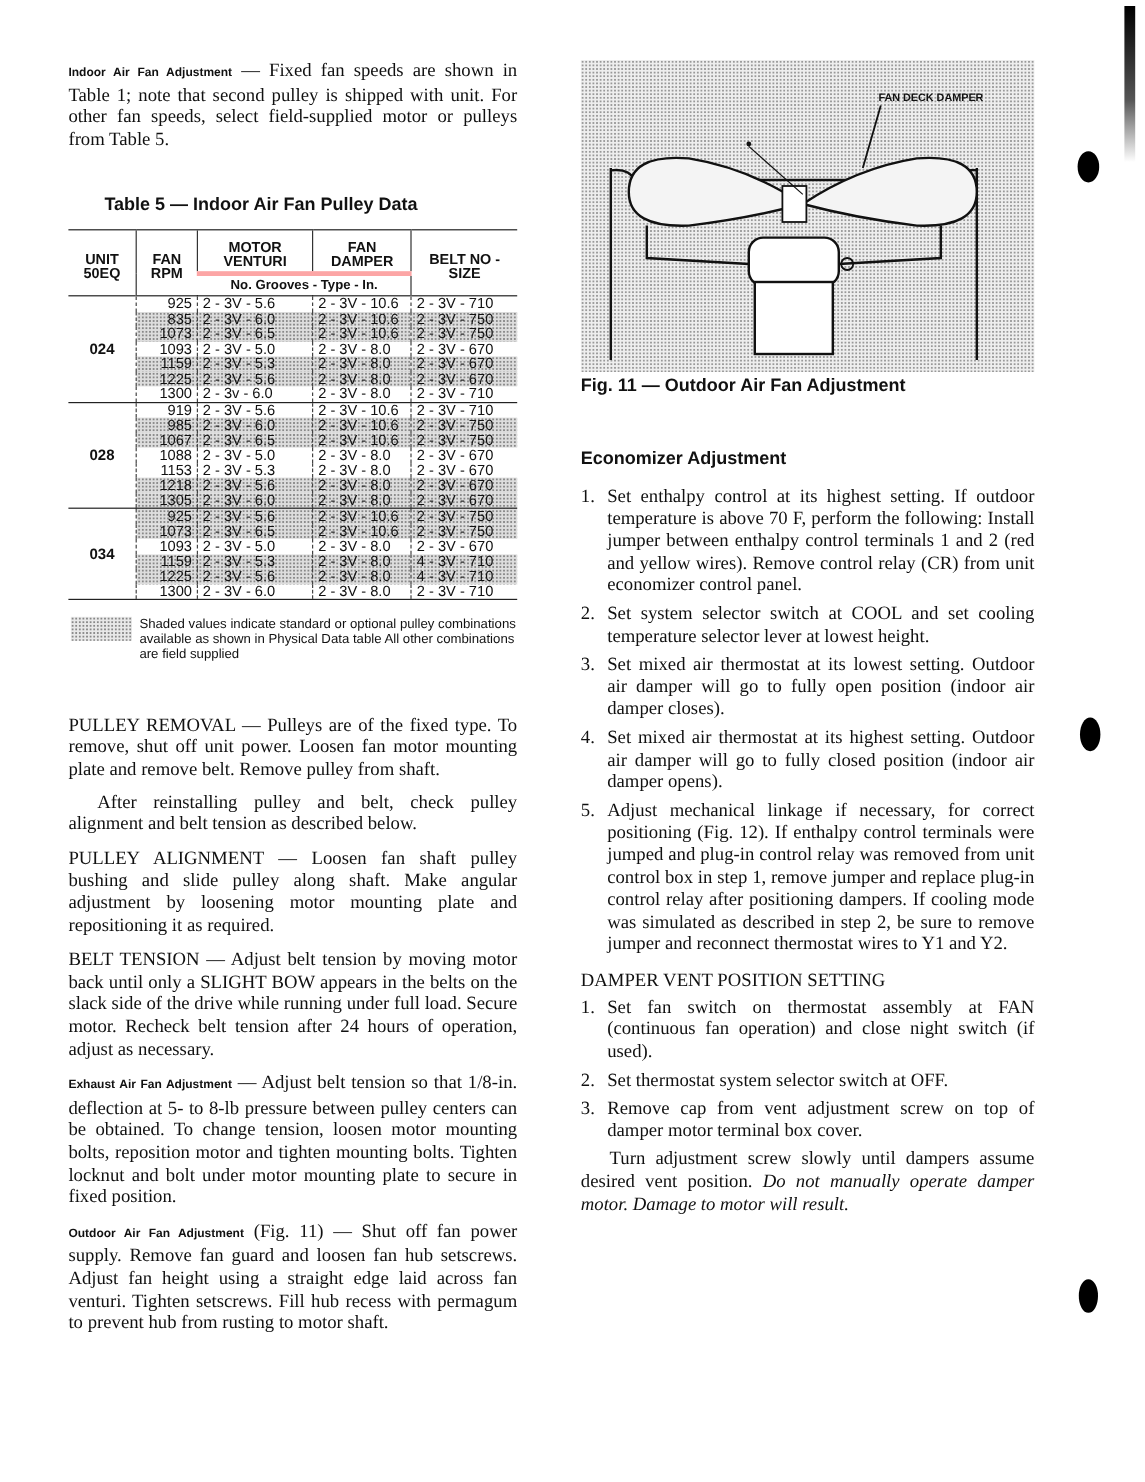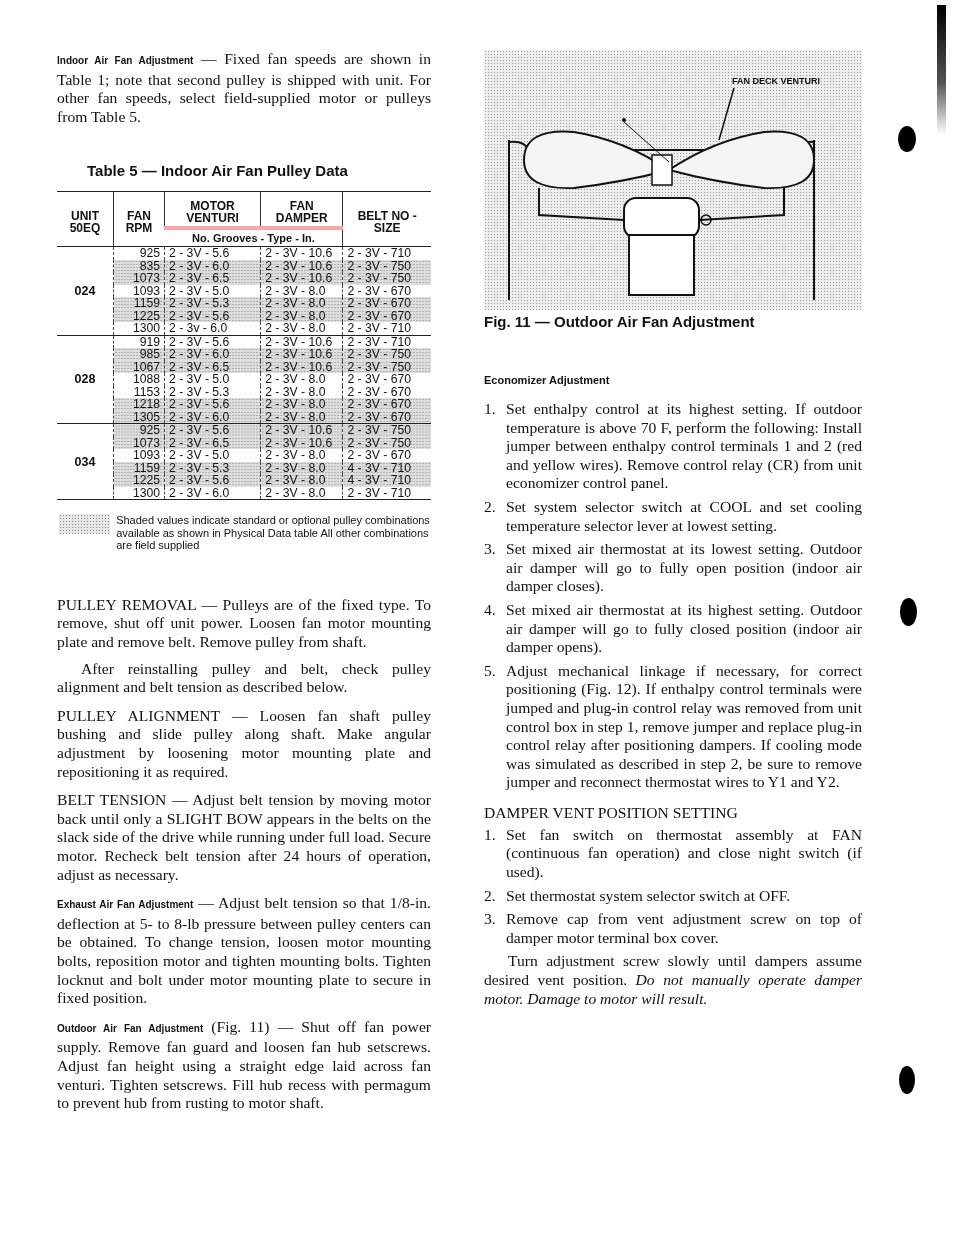--- a/index.html
+++ b/index.html
@@ -22,21 +22,21 @@
   table.pulley td.unit { border-left:none; font-weight:bold; text-align:center; font-size:12.5px; width:48px; }
   table.pulley td.rpm { text-align:right; width:42px; }
   table.pulley tr.shaded td:not(.unit) { background-image:radial-gradient(#888 0.7px, transparent 0.8px); background-size:3px 3px; background-color:#ddd; }
   table.pulley tbody { border-bottom:1px solid #222; }
   .legend { display:flex; margin-top:14px; margin-left:2px; }
   .legend-swatch { width:52px; height:20px; background-image:radial-gradient(#888 0.7px, transparent 0.8px); background-size:3px 3px; background-color:#e8e8e8; margin-right:6px; }
   .legend-text { font-family:"Liberation Sans", sans-serif; font-size:11px; line-height:12.5px; width:320px; }
   .section { margin-top:10px; }
   .figure { width:378px; height:260px; background-image:radial-gradient(#999 0.6px, transparent 0.8px); background-size:3px 3px; background-color:#eee; position:relative; }
   .fig-caption { font-family:"Liberation Sans", sans-serif; font-weight:bold; font-size:15px; margin-top:3px; text-align:left; }
-  .econ-title { font-family:"Liberation Sans", sans-serif; font-weight:bold; font-size:11px; margin-top:44px; margin-bottom:14px; }
+  .econ-title { font-family:"Liberation Sans", sans-serif; font-weight:bold; font-size:15px; margin-top:44px; margin-bottom:14px; }
   ol { margin:0; padding:0; list-style:none; }
   ol li { display:flex; font-size:15.6px; line-height:18.6px; margin-bottom:5px; }
   ol li .num { width:22px; flex:none; }
   ol li .txt { text-align:justify; flex:1; }
   .sub-para { margin-left:22px; margin-bottom:5px; }
   .damper-title { font-size:15.6px; margin-top:12px; margin-bottom:4px; }
   .page-num { position:absolute; top:1236px; left:453px; font-size:15.6px;margin-top:23px; }
   .bullet { position:absolute; background:#000; border-radius:50%; }
   .corner { position:absolute; right:8px; top:5px; width:9px; height:130px; background:linear-gradient(#000,#555 60%, transparent); }
   .fig-label { position:absolute; font-family:"Liberation Sans", sans-serif; font-size:9px; font-weight:bold; }
@@ -220,33 +220,33 @@
       <path d="M40,110 Q40,78 90,82 Q140,90 185,120 Q230,90 280,82 Q330,78 330,110 Q330,140 280,138 Q230,132 185,120 Q140,132 90,138 Q40,140 40,110 Z" fill="#f4f4f4" stroke="#111" stroke-width="2"></path>
       <rect x="168" y="105" width="20" height="30" fill="#fff" stroke="#111" stroke-width="1.5"></rect>
       <path d="M55,138 L55,165 L140,170 M300,138 L300,165 L215,170" fill="none" stroke="#111" stroke-width="2"></path>
       <rect x="140" y="148" width="75" height="40" rx="12" fill="#fff" stroke="#111" stroke-width="2"></rect>
       <rect x="145" y="185" width="65" height="60" fill="#fff" stroke="#111" stroke-width="2"></rect>
       <circle cx="222" cy="170" r="5" fill="none" stroke="#111" stroke-width="1.5"></circle>
       <line x1="140" y1="72" x2="185" y2="112" stroke="#111" stroke-width="1"></line>
       <line x1="250" y1="38" x2="235" y2="90" stroke="#111" stroke-width="1.5"></line>
       <circle cx="140" cy="70" r="2" fill="#111"></circle>
     </svg>
-    <div class="fig-label" style="left:248px;top:26px;">FAN DECK VENTURI</div>
+    <div class="fig-label" style="left:248px;top:26px;">FAN DECK DAMPER</div>
   </div>
   <div class="fig-caption">Fig. 11 — Outdoor Air Fan Adjustment</div>
 
   <div class="econ-title">Economizer Adjustment</div>
   <ol>
     <li>
         <span class="num">1.</span>
         <span class="txt">Set enthalpy control at its highest setting. If outdoor temperature is above 70 F, perform the following: Install jumper between enthalpy control terminals 1 and 2 (red and yellow wires). Remove control relay (CR) from unit economizer control panel.</span>
       </li>
     <li>
         <span class="num">2.</span>
-        <span class="txt">Set system selector switch at COOL and set cooling temperature selector lever at lowest setting.</span>
+        <span class="txt">Set system selector switch at COOL and set cooling temperature selector lever at lowest height.</span>
       </li>
   </ol>
   <ol>
     <li>
         <span class="num">3.</span>
         <span class="txt">Set mixed air thermostat at its lowest setting. Outdoor air damper will go to fully open position (indoor air damper closes).</span>
       </li>
     <li>
         <span class="num">4.</span>
         <span class="txt">Set mixed air thermostat at its highest setting. Outdoor air damper will go to fully closed position (indoor air damper opens).</span>

